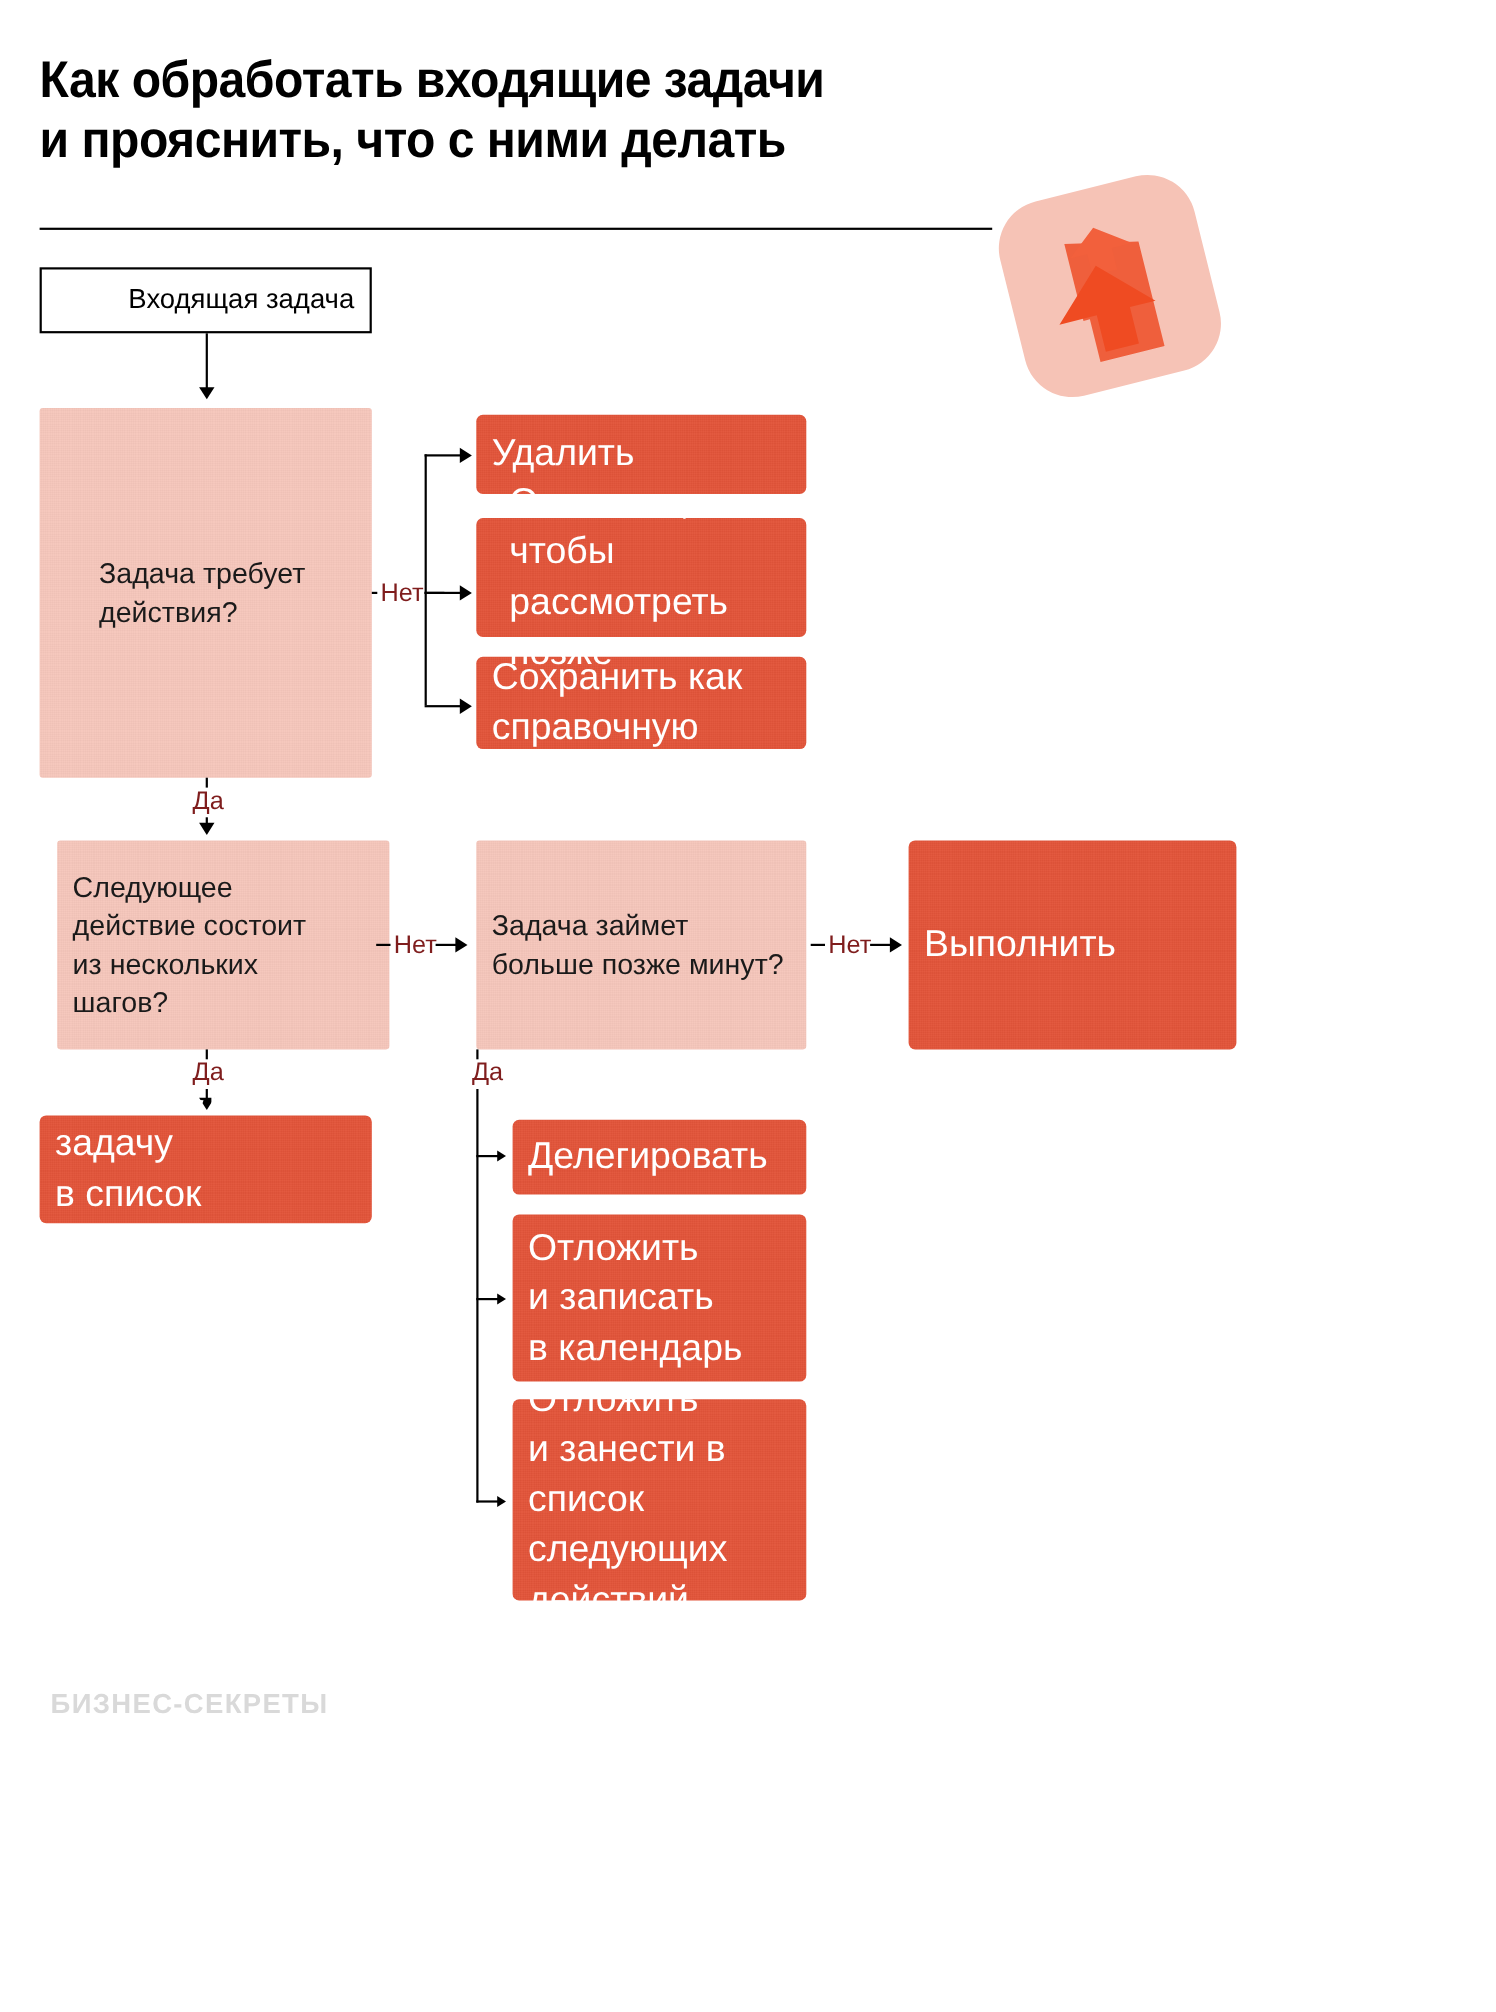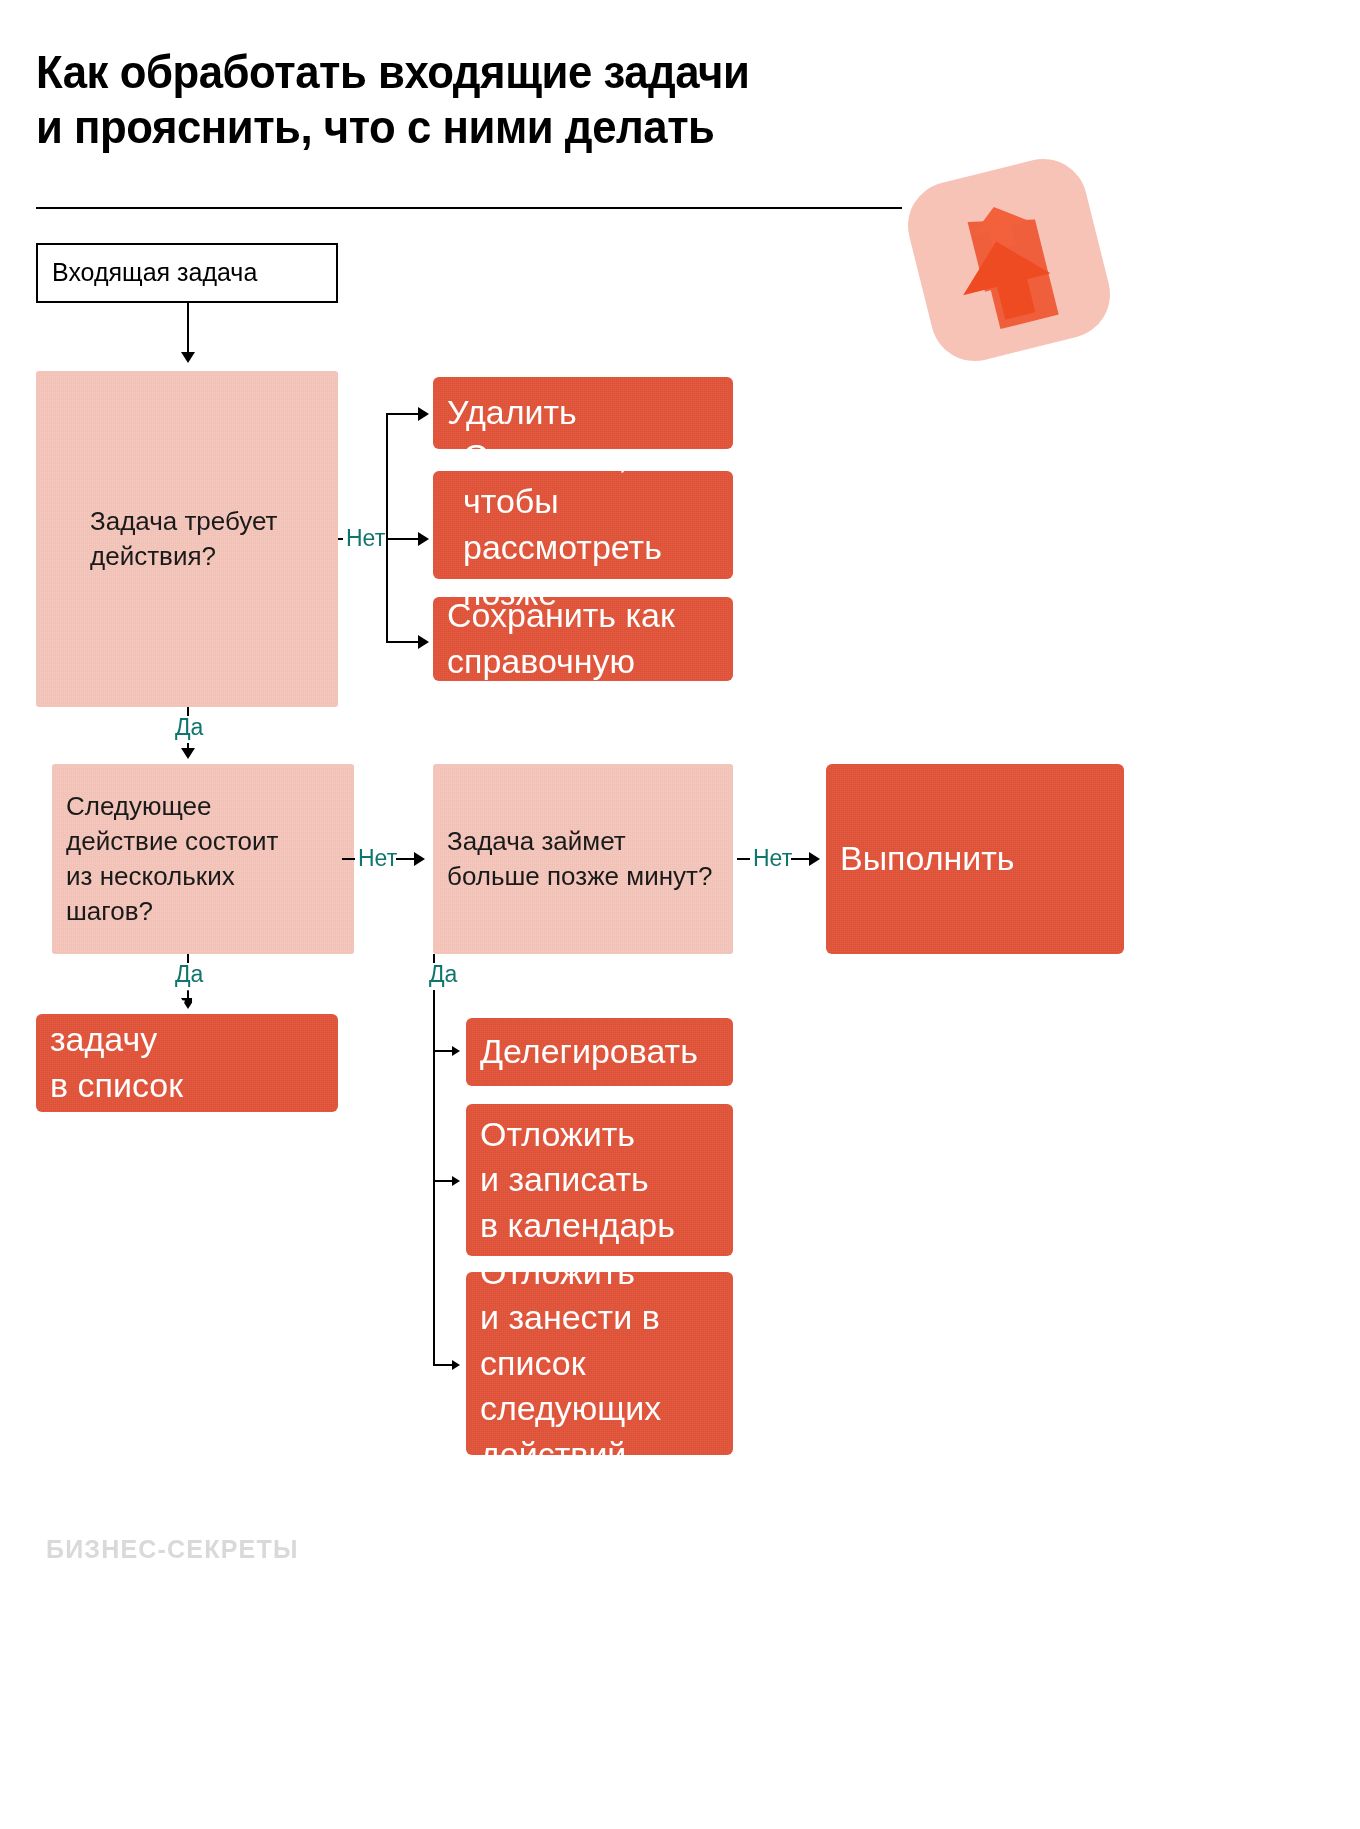--- a/index.html
+++ b/index.html
@@ -124,21 +124,21 @@
     border-left: 11px solid #000000;
   }
   .arrow-right.small {
     border-top-width: 5px;
     border-bottom-width: 5px;
     border-left-width: 8px;
   }
   .edge-label {
     position: absolute;
     font-size: 23px;
-    color: #0f766e;
+    color: #7f1d1d;
     background: #ffffff;
     padding: 0 3px;
     line-height: 1;
     white-space: nowrap;
   }
 
   
   #footer-watermark {
     position: absolute;
     left: 46px;
@@ -168,21 +168,21 @@
 
       <path d="M94 78 L160 92 L160 190 L100 190 L100 150 L94 150 Z" fill="#ef5f3c"></path>
 
       <path d="M123 70 L154 92 L135 92 L135 112 L112 112 L112 92 L96 92 Z" fill="#f2603c"></path>
 
       <path d="M117 104 L162 148 L138 148 L138 182 L107 182 L107 148 L72 148 Z" fill="#ef4b22"></path>
     </g>
   </svg>
 </div>
 
-<div class="node start" style="left:36px; top:243px; width:302px; height:60px;">
+<div class="node start" style="left:36px; top:243px; width:302px; height:60px;text-align:right;">
   <span class="node-label">Входящая задача</span>
 </div>
 <div class="conn-v" style="left:187px; top:303px; height:52px;"></div>
 <div class="arrow-down" style="left:181px; top:352px;"></div>
 
 <div class="node decision" style="left:36px; top:371px; width:302px; height:336px;padding-left:40px;">
   <span class="node-label">Задача требует
 действия?</span>
 </div>
 

